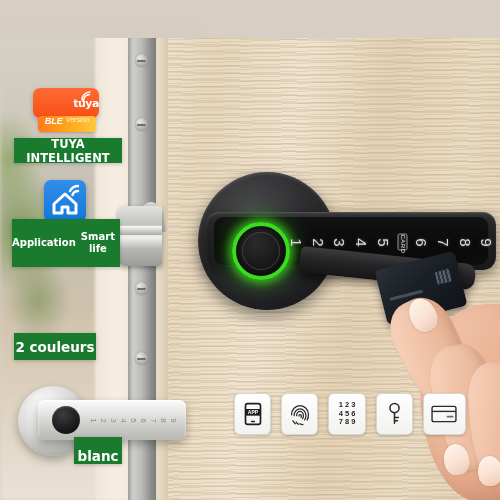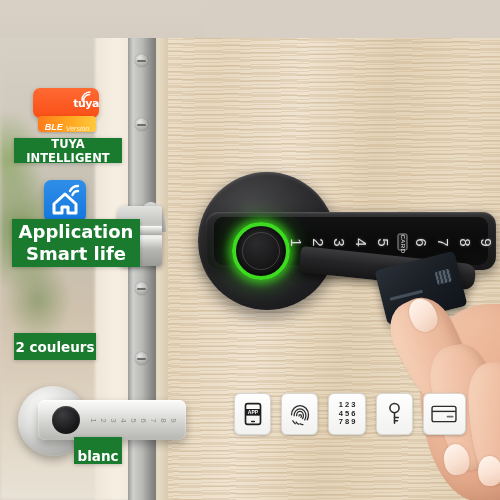--- a/index.html
+++ b/index.html
@@ -241,36 +241,36 @@
     color:#fff; font-size:11px; font-weight:700; letter-spacing:-.5px;
     font-family:"DejaVu Sans", sans-serif; line-height:1;margin-left:40px;
   }
   .tuya-wifi {
     position:absolute; right:6px; top:3px; width:12px; height:12px;
   }
   .ble-badge {
     position:absolute; left:38px; top:116px; width:58px; height:16px;
     border-radius:4px;
     background:linear-gradient(90deg,#ff7a1a 0%, #ffa81f 55%, #ffc93c 100%);
-    display:flex; align-items:flex-end; justify-content:center; gap:3px;
+    display:flex; align-items:flex-start; justify-content:center; gap:3px;
     box-shadow:0 1px 3px rgba(0,0,0,.2);
     z-index:20;
   }
   .ble-a { color:#fff; font-size:9px; font-weight:700; font-style:italic; }
   .ble-b { color:#fff4d8; font-size:7px; font-style:italic; }
 
   .grn {
     position:absolute; background:#1a7a2e;
     color:#fff; font-weight:700; z-index:20;
     display:flex; align-items:center; justify-content:center; text-align:center;
     box-shadow:0 1px 4px rgba(0,0,0,.22);
     font-family:"DejaVu Sans", sans-serif;
   }
   #lbl-tuya-intelligent { left:14px; top:138px; width:108px; height:25px; font-size:11.5px; }
-  #lbl-application      { left:12px; top:219px; width:128px; height:48px; font-size:18px; line-height:1.25; flex-direction:column; }
+  #lbl-application      { left:12px; top:219px; width:108px; height:48px; font-size:10px; line-height:1.25; flex-direction:row; }
   #lbl-couleurs         { left:14px; top:333px; width:82px; height:27px; font-size:13.5px; }
   #lbl-blanc            { left:74px; top:437px; width:48px; height:27px; font-size:13.5px;align-items:flex-end; }
 
   .smartlife-icon {
     position:absolute; left:44px; top:180px; width:42px; height:42px;
     border-radius:7px;
     background:linear-gradient(180deg,#2f8ee8 0%, #1277dd 100%);
     box-shadow:0 2px 5px rgba(0,0,0,.25);
     z-index:20;
   }

